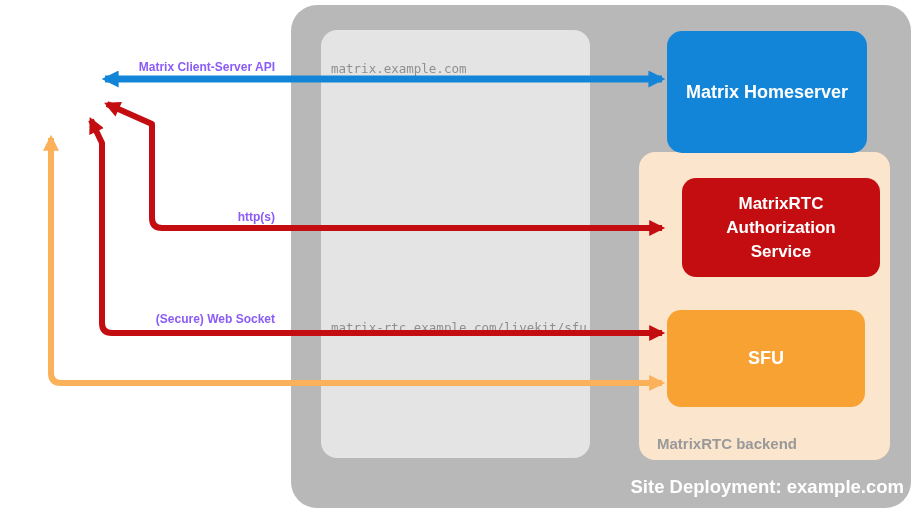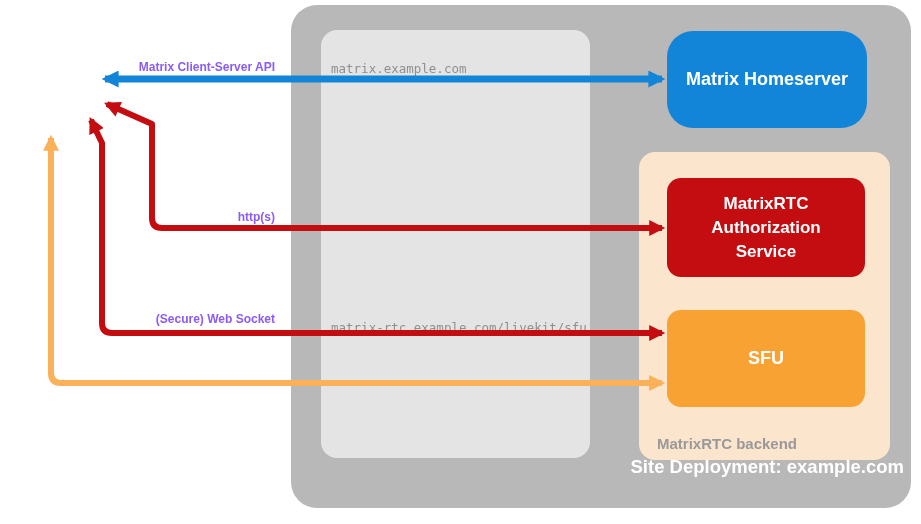--- a/index.html
+++ b/index.html
@@ -12,50 +12,50 @@
   .routing-box{left:321px;top:30px;width:269px;height:428px;border-radius:16px;background:#e4e4e4;}
   .backend-box{left:639px;top:152px;width:251px;height:308px;border-radius:16px;background:#fce5cd;}
   .node{
     position:absolute;display:flex;align-items:center;justify-content:center;
     color:#ffffff;font-weight:bold;text-align:center;
   }
   .node-client{
     left:2px;top:30px;width:98px;height:98px;border-radius:50%;
     font-size:16.5px;line-height:23px;white-space:pre-line;
   }
-  .node-homeserver{left:667px;top:31px;width:200px;height:97px;border-radius:26px;font-size:18px;}
+  .node-homeserver{left:667px;top:31px;width:200px;height:122px;border-radius:15px;font-size:18px;}
   .node-auth{left:667px;top:178px;width:198px;height:99px;border-radius:14px;font-size:17px;line-height:24px;padding:0 20px;box-sizing:border-box;}
   .node-sfu{left:667px;top:310px;width:198px;height:97px;border-radius:14px;font-size:18px;}
   .alabel{
     position:absolute;right:646px;white-space:nowrap;text-align:right;
     font-size:12px;font-weight:bold;color:#8b5cf6;
   }
   .al0{top:60px;} .al1{top:210px;} .al2{top:312px;margin-left:8px;} .al3{top:364px;}
   .ulabel{
     position:absolute;left:331px;white-space:nowrap;
     font-family:"DejaVu Sans Mono",monospace;font-size:12.5px;color:#8f8f8f;
   }
   .ul0{top:61px;} .ul1{top:207px;} .ul2{top:320px;}
   .caption{position:absolute;font-weight:bold;color:#999999;font-size:15px;white-space:nowrap;}
   .routing-label{left:337px;top:435px;}
   .backend-label{left:657px;top:435px;}
-  .site-label{position:absolute;right:17px;top:456px;font-weight:bold;color:#ffffff;font-size:18.5px;white-space:nowrap;}
+  .site-label{position:absolute;right:17px;top:476px;font-weight:bold;color:#ffffff;font-size:18.5px;white-space:nowrap;}
   .arrows{position:absolute;left:0;top:0;width:921px;height:524px;z-index:10;pointer-events:none;}
 </style>
 </head>
 <body>
 
 <div class="canvas">
 
   <div class="box site-box" style="background: rgb(184, 184, 184);"></div>
   <div class="box routing-box" style="background: rgb(228, 228, 228);"></div>
   <div class="box backend-box" style="background: rgb(252, 229, 205);"></div>
 
   <div class="node node-homeserver" style="background: rgb(18, 133, 216);">Matrix Homeserver</div>
-  <div class="node node-auth" style="background: rgb(196, 13, 16);">MatrixRTC Authorization Service</div>
+  <div class="node node-auth" style="background: rgb(196, 13, 16); margin-left: 15px;">MatrixRTC Authorization Service</div>
   <div class="node node-sfu" style="background: rgb(247, 162, 51);">SFU</div>
 
   <div class="alabel al0">Matrix Client-Server API</div>
   <div class="alabel al1">http(s)</div>
   <div class="alabel al2">(Secure) Web Socket</div>
 
   <div class="ulabel ul0">matrix.example.com</div>
   <div class="ulabel ul2">matrix-rtc.example.com/livekit/sfu</div>
 
   <div class="caption backend-label">MatrixRTC backend</div>

